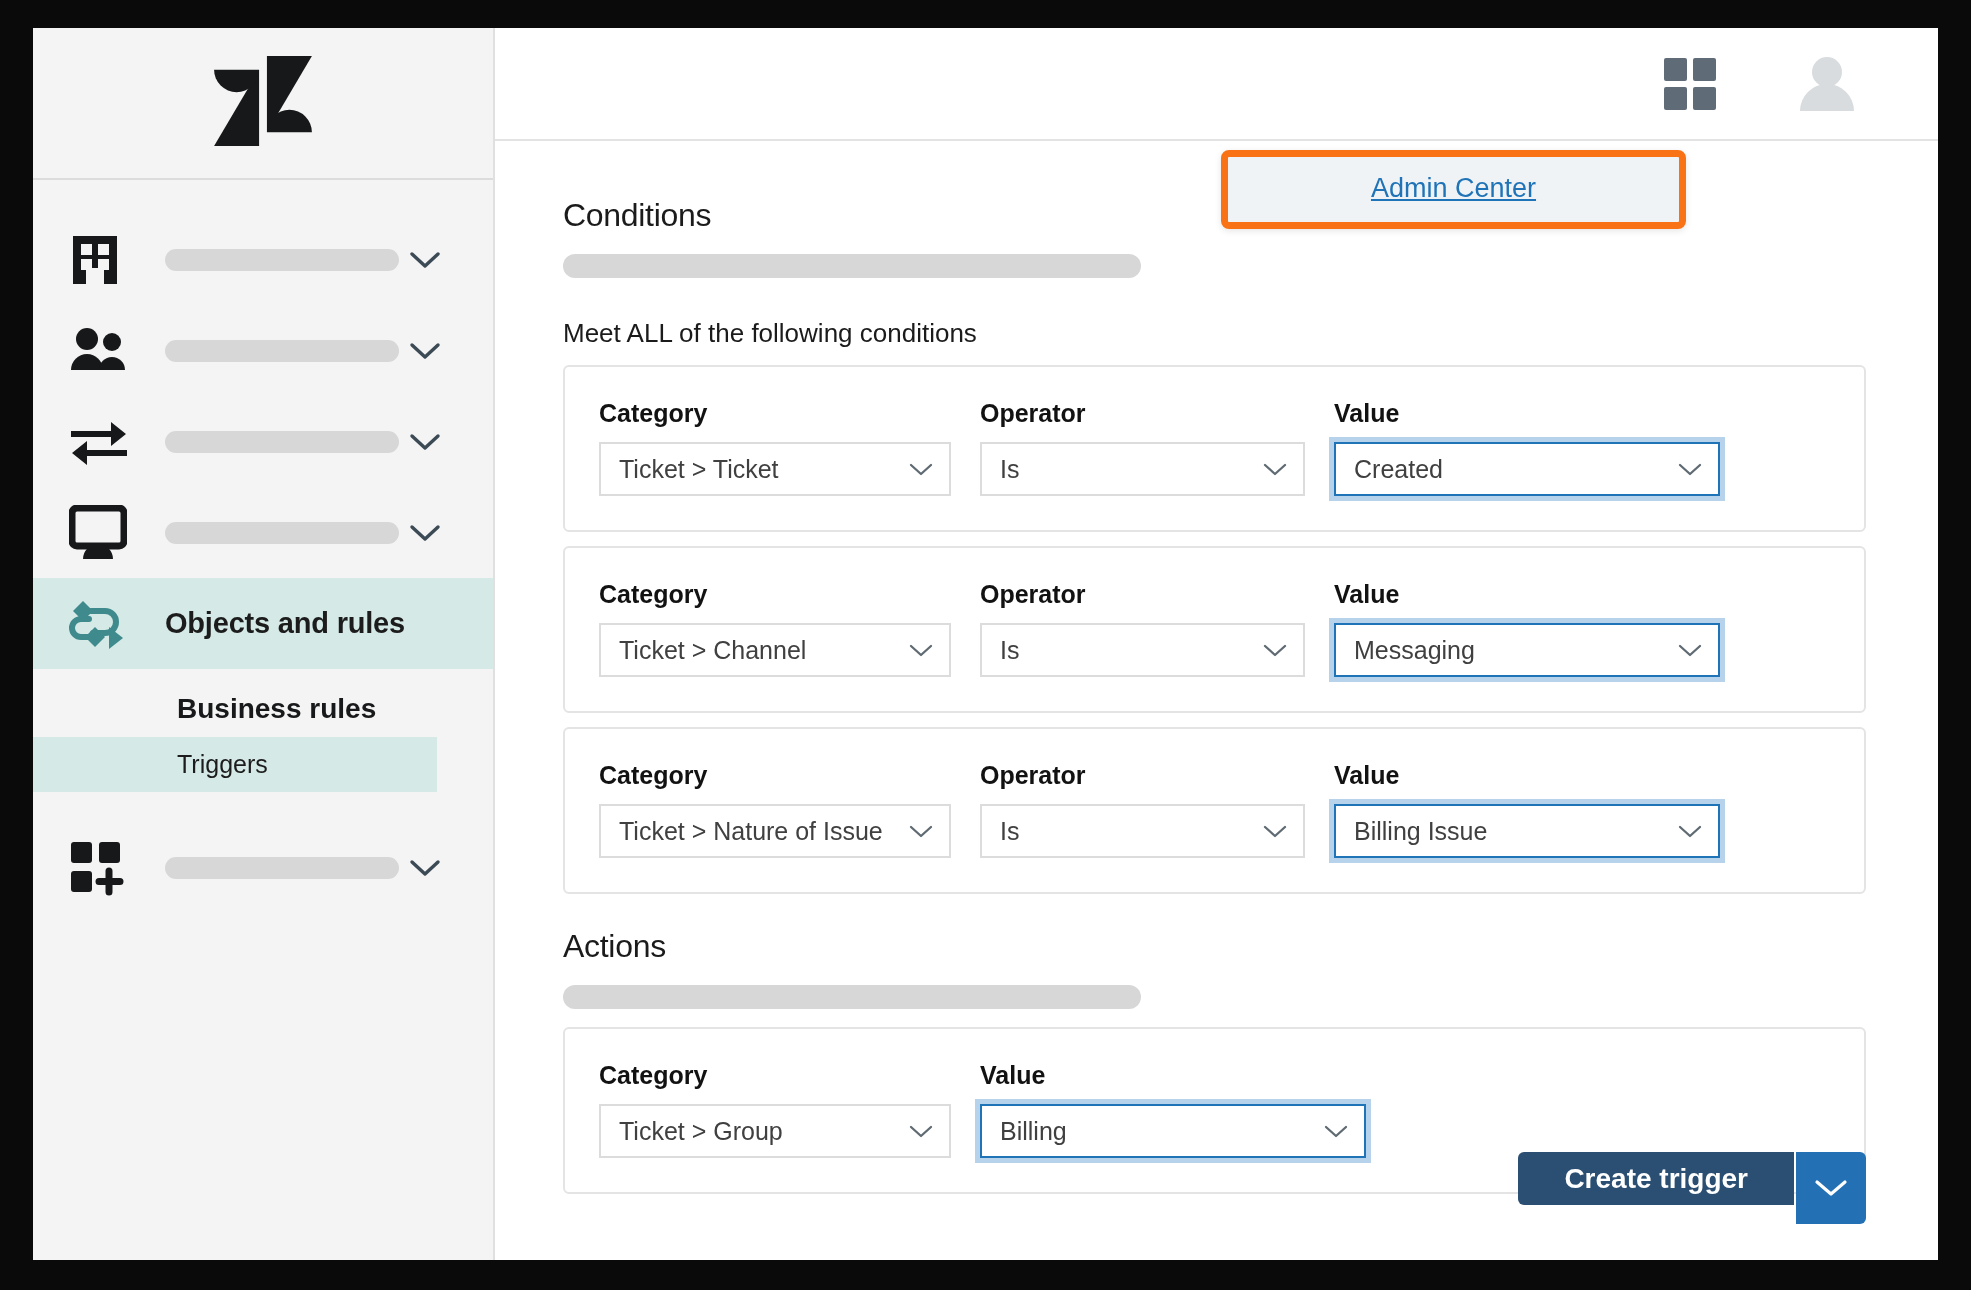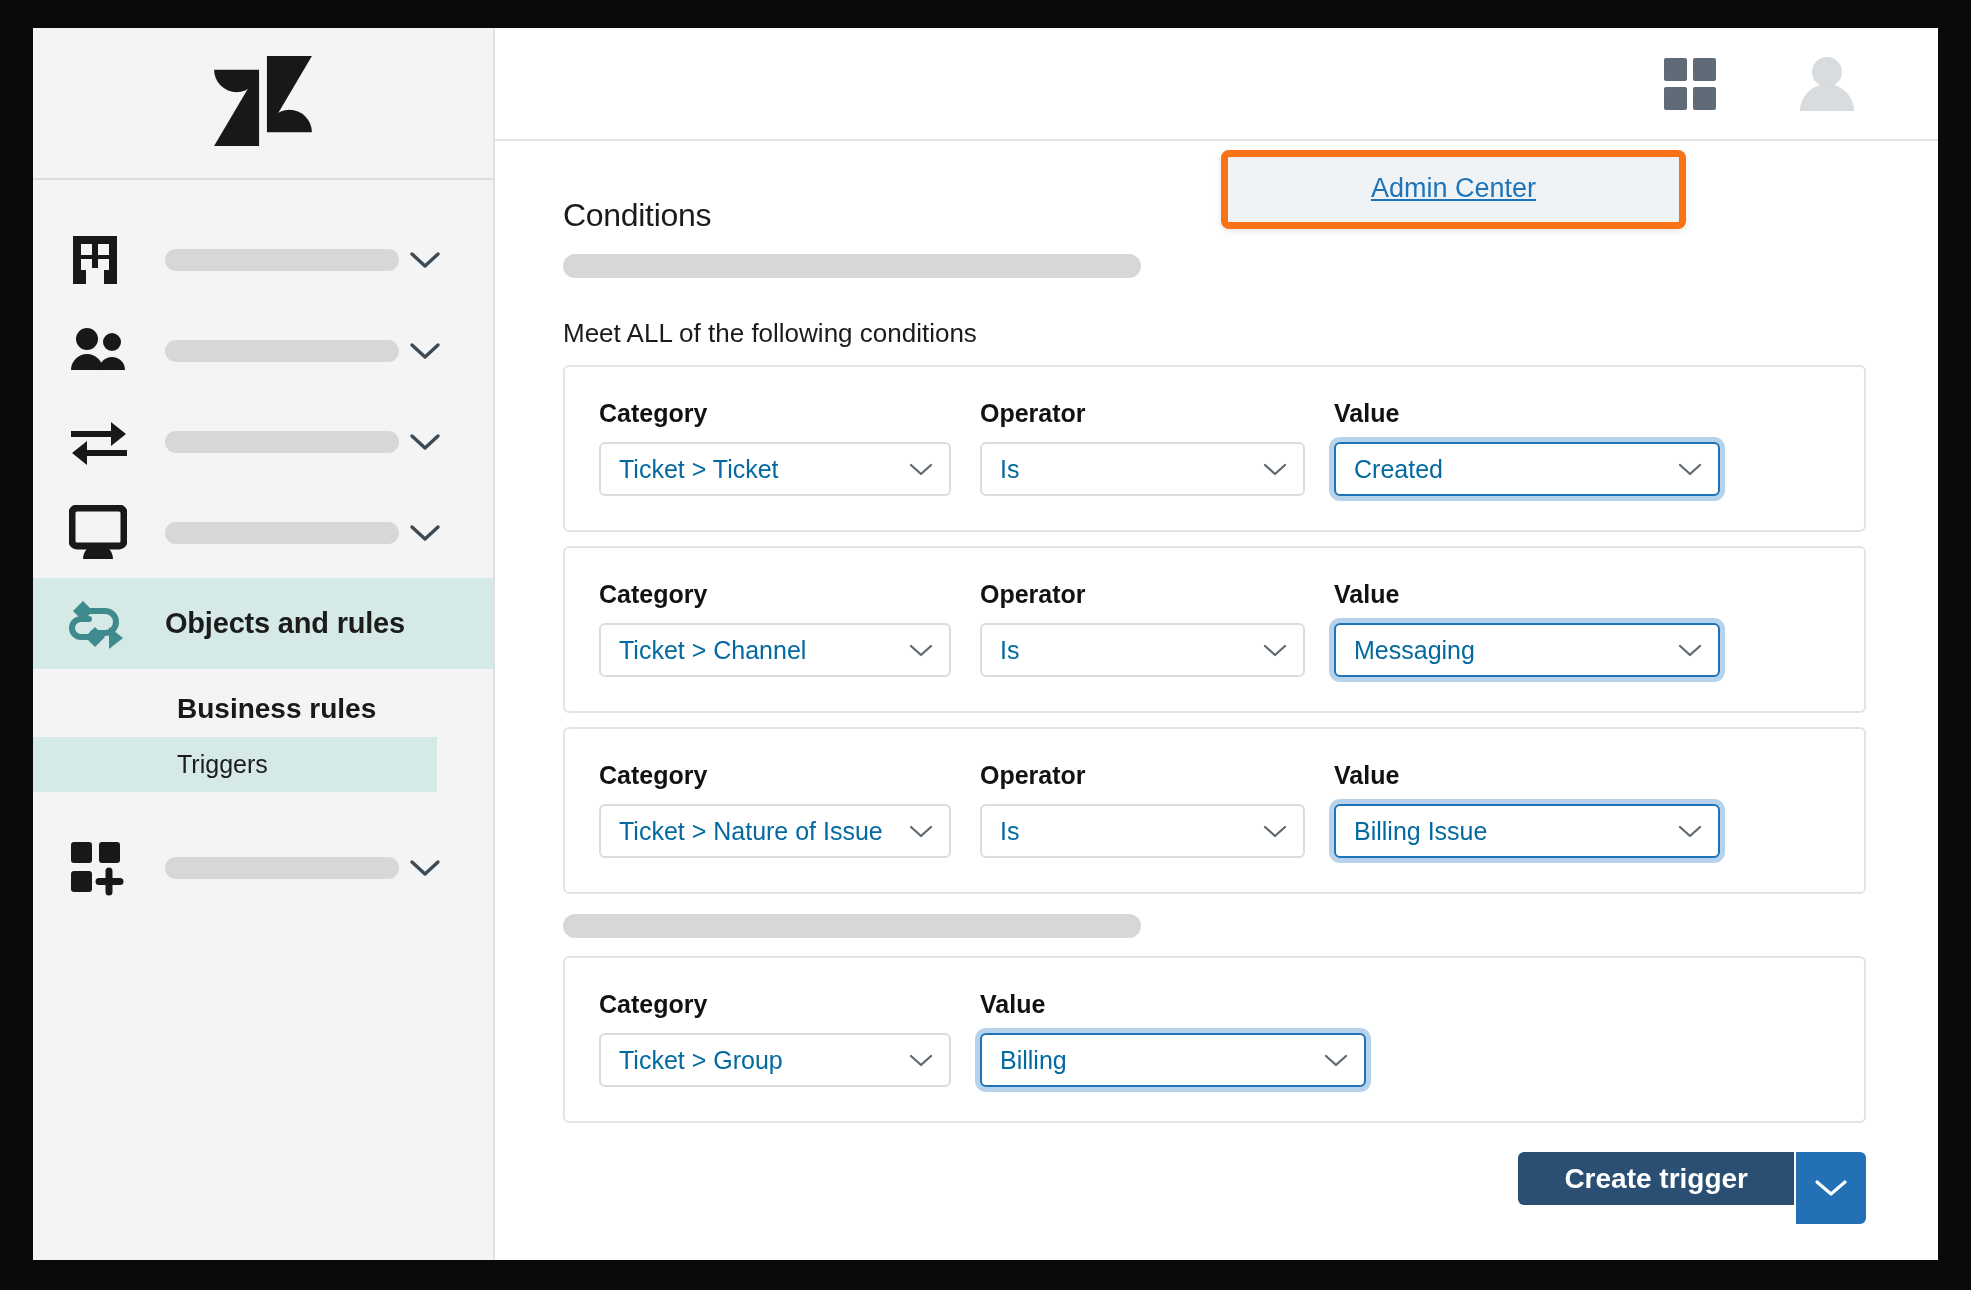--- a/index.html
+++ b/index.html
@@ -198,27 +198,27 @@
 
   .field-label {
     font-size: 25px;
     font-weight: 700;
     color: #121212;
     margin-bottom: 14px;
   }
   .select {
     height: 54px;
     border: 2px solid #dcdcdc;
-    border-radius: 6px;
+    border-radius: 0;
     background: #ffffff;
     display: flex;
     align-items: center;
     padding: 0 16px 0 18px;
     font-size: 25px;
-    color: #0369a1;
+    color: #404040;
     position: relative;
   }
   .select .sel-text {
     flex: 1;
     white-space: nowrap;
     overflow: hidden;
     text-overflow: ellipsis;
   }
   .select .caret { color: #5f6a72; display: flex; align-items: center; }
   .select.focused {
@@ -525,20 +525,21 @@
               <span class="caret">
                 <svg width="24" height="15" viewBox="0 0 24 15">
                       <path d="M2 3 L12 12 L22 3" stroke="#5f6a72" stroke-width="2.3" fill="none" stroke-linecap="round" stroke-linejoin="round"></path>
                     </svg>
               </span>
             </div>
           </div>
         </div>
       </div>
 
+      <h1 class="section-title actions-title">Actions</h1>
       <div class="title-placeholder"></div>
 
       <div class="card actions-card">
         <div class="field-row">
           <div class="field act-cat">
             <span class="field-label">Category</span>
             <div class="select">
               <span class="sel-text">Ticket &gt; Group</span>
               <span class="caret">
                 <svg width="24" height="15" viewBox="0 0 24 15">

